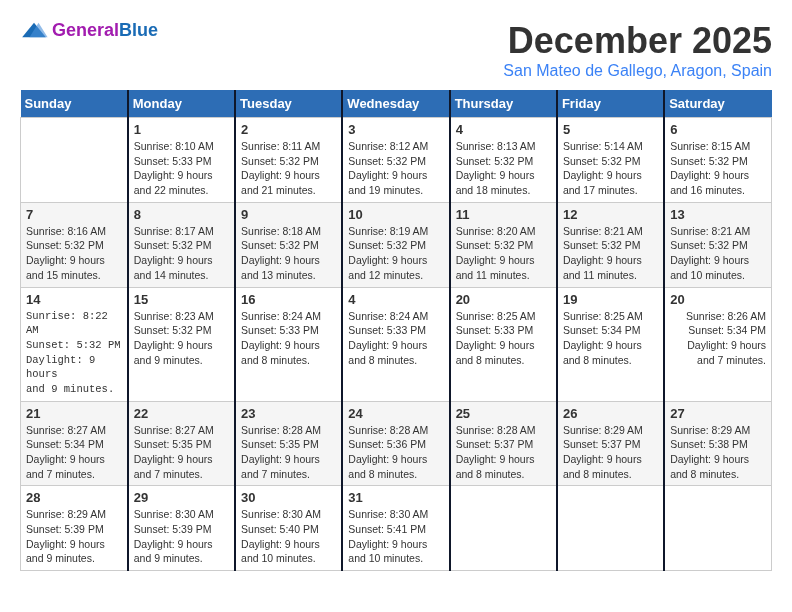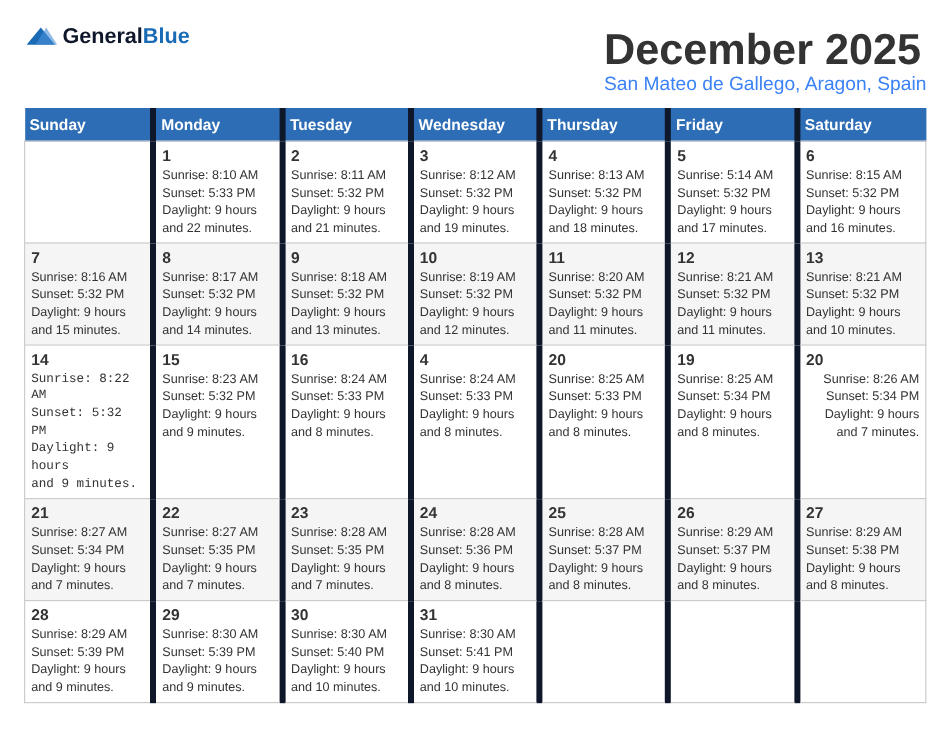--- a/index.html
+++ b/index.html
@@ -19,20 +19,21 @@
     .logo {
       display: flex;
       align-items: center;
       gap: 4px;
     }
     .logo-icon {
       width: 28px;
       height: 20px;
     }
     .title-section {
+      text-align: right;
     }
     .month-title {
       font-size: 36px;
       font-weight: bold;
       color: #333;
     }
     .location-title {
       font-size: 16px;
       color: #3b82f6;
     }
@@ -71,35 +72,35 @@
     td.empty {
       background: #f9f9f9;
     }
     tr:nth-child(even) td {
       background-color: #f5f5f5;
     }
     tr:nth-child(odd) td {
       background-color: #fff;
     }
     th:not(:last-child), td:not(:last-child) {
-      border-right: 5px solid #0f172a;
+      border-right: 2px solid #0f172a;
     }
   </style>
 </head>
 <body>
 
 <div class="header-section">
   <div class="logo">
     <svg class="logo-icon" viewBox="0 0 30 22" xmlns="http://www.w3.org/2000/svg">
       <polygon points="15,2 28,18 2,18" fill="#1a6bb5"></polygon>
       <polygon points="20,2 30,18 10,18" fill="#4a90d9" opacity="0.6"></polygon>
     </svg>
     <div>
       <div>
-        <span style="font-size:18px;font-weight:bold;color:#0f172a;">General</span><span style="font-size:18px;font-weight:bold;color:#1a6bb5;">Blue</span>
+        <span style="font-size:18px;font-weight:bold;color:#a21caf;">General</span><span style="font-size:18px;font-weight:bold;color:#1a6bb5;">Blue</span>
       </div>
     </div>
   </div>
   <div class="title-section">
     <div class="month-title">December 2025</div>
     <div class="location-title">San Mateo de Gallego, Aragon, Spain</div>
   </div>
 </div>
 
 <table>

